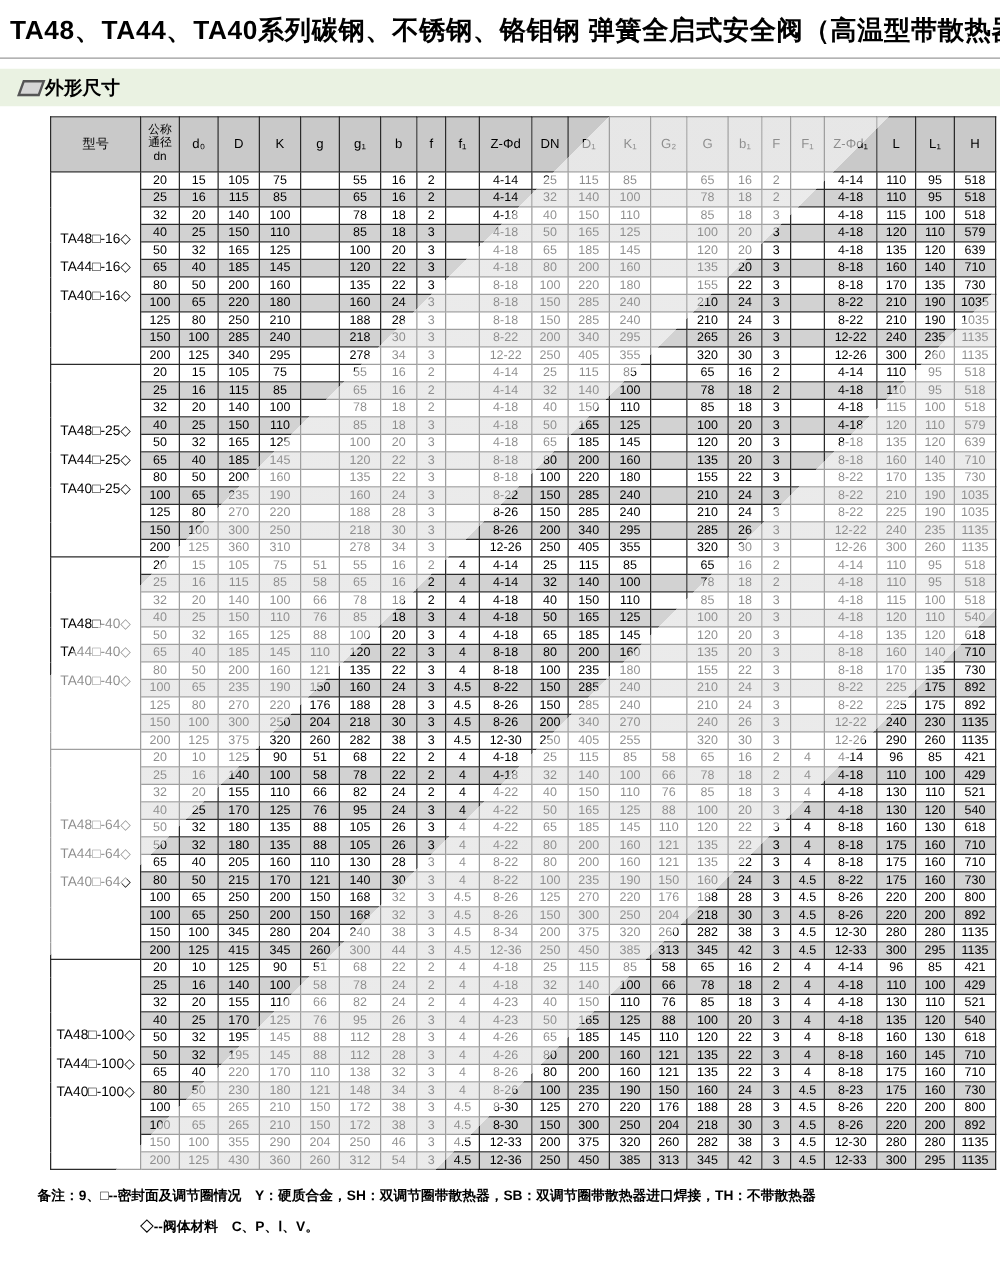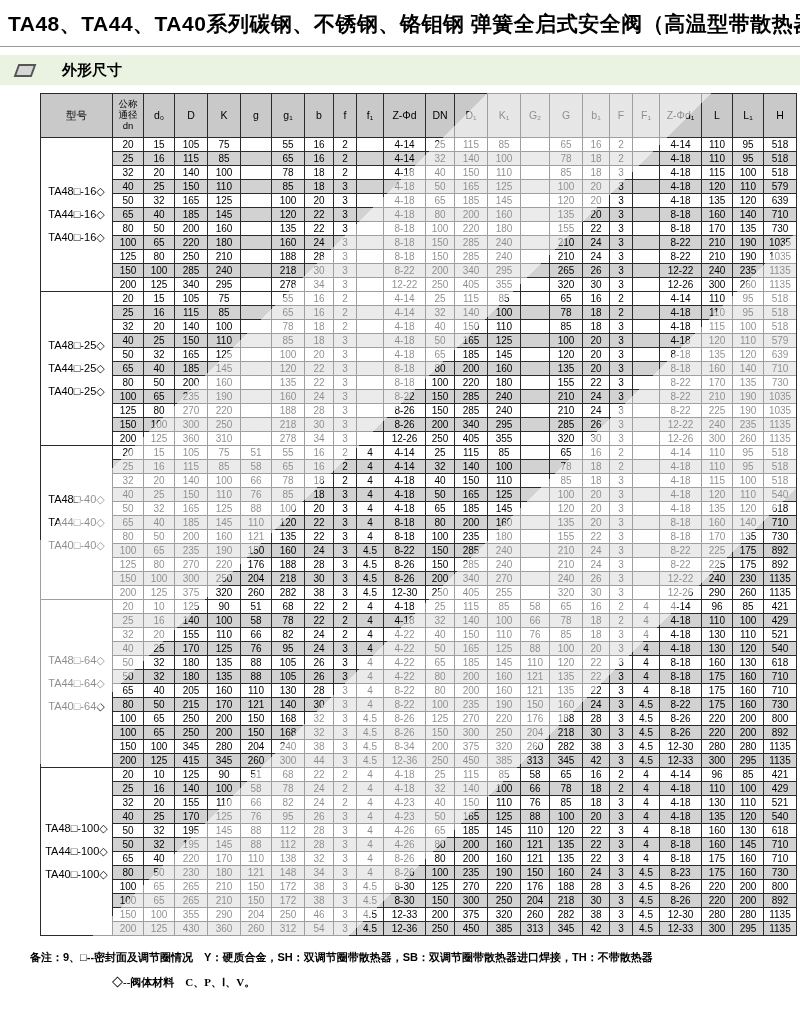--- a/index.html
+++ b/index.html
@@ -3,35 +3,35 @@
 <meta charset="utf-8">
 <style>
   * { margin:0; padding:0; box-sizing:border-box; }
   body { background:#fff; font-family:"Liberation Sans", sans-serif; }
   .page { position:relative; width:800px; height:1030px; background:#ffffff; overflow:hidden; }
   .title { padding:10px 8px 8px 8px; text-align:center; font-size:21px; font-weight:bold; color:#000;
            letter-spacing:0.5px; border-bottom:1px solid #9a9a9a; white-space:nowrap; }
   .section-bar { margin-top:8px; height:30px; background:#eaf2e2; display:flex; align-items:center; padding-left:16px; }
   .para-icon { display:inline-block; width:18px; height:13px; background:#d6d6d6; border:2px solid #555;
                transform:skewX(-20deg); }
-  .section-label { margin-left:28px; font-size:15px; font-weight:bold; color:#000; }
+  .section-label { margin-left:2px; font-size:15px; font-weight:bold; color:#000; }
   .table-wrap { position:relative; margin:8px 0 0 40px; width:756px; }
   table { border-collapse:collapse; table-layout:fixed; width:756px; font-family:"Liberation Sans", sans-serif; }
   th, td { border:1px solid #2b2b2b; text-align:center; vertical-align:middle; overflow:hidden; }
   thead th { background:#c9c9c9; font-weight:normal; font-size:10.5px; height:44px; line-height:1.15; padding:0; }
   thead th.hdr-multi { font-size:9.5px; white-space:pre-line; }
   tbody td { font-size:10px; height:14px; line-height:13px; padding:0 1px; background:#ffffff; }
   tbody tr.shaded td { background:#d2d2d2; }
   td.model-cell { background:#ffffff !important; white-space:pre-line; font-size:11px; line-height:2.1; padding:0 2px; }
   .wm-overlay { position:absolute; left:0; top:0; right:0; bottom:0; pointer-events:none;
     background:
       linear-gradient(135deg, transparent 28%, rgba(255,255,255,0.55) 28%, rgba(255,255,255,0.55) 42%, transparent 42%,
                       transparent 56%, rgba(255,255,255,0.55) 56%, rgba(255,255,255,0.55) 72%, transparent 72%); }
   .notes { margin:14px 0 0 30px; font-size:11px; font-weight:bold; color:#000; line-height:1.4; }
-  .notes .note2 { margin-left:82px; margin-top:10px;font-family:Liberation Serif, serif; }
+  .notes .note2 { margin-left:82px; margin-top:10px; }
 </style>
 </head>
 <body>
 
 <div class="page">
 
   <div class="title">TA48、TA44、TA40系列碳钢、不锈钢、铬钼钢  弹簧全启式安全阀（高温型带散热器）</div>
 
   <div class="section-bar">
     <span class="para-icon"></span>

